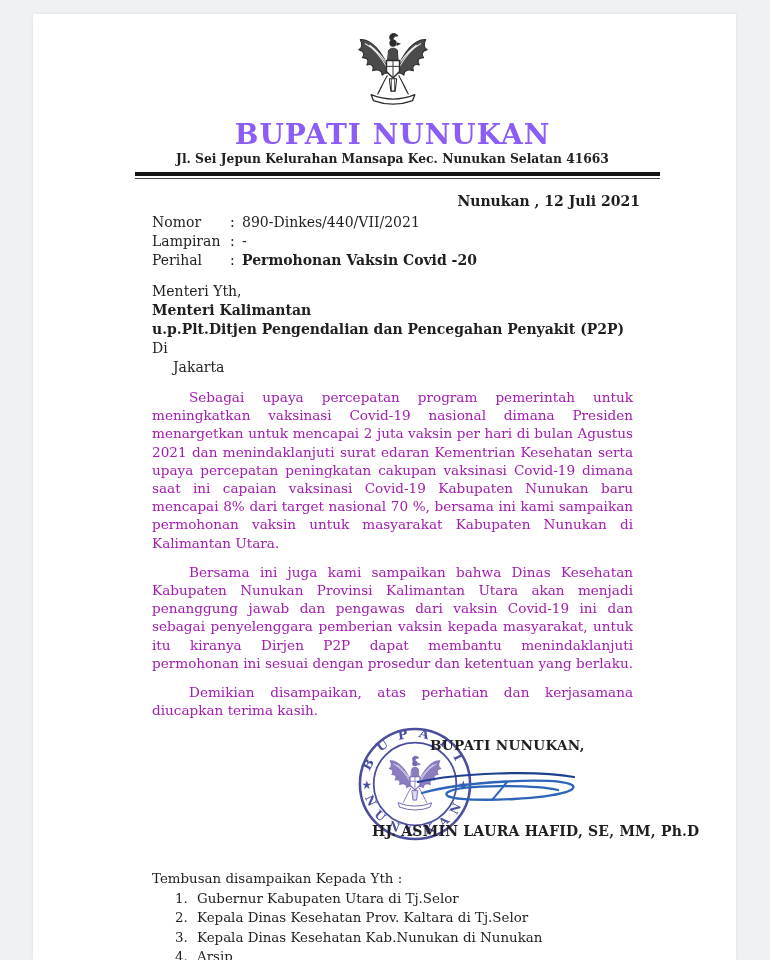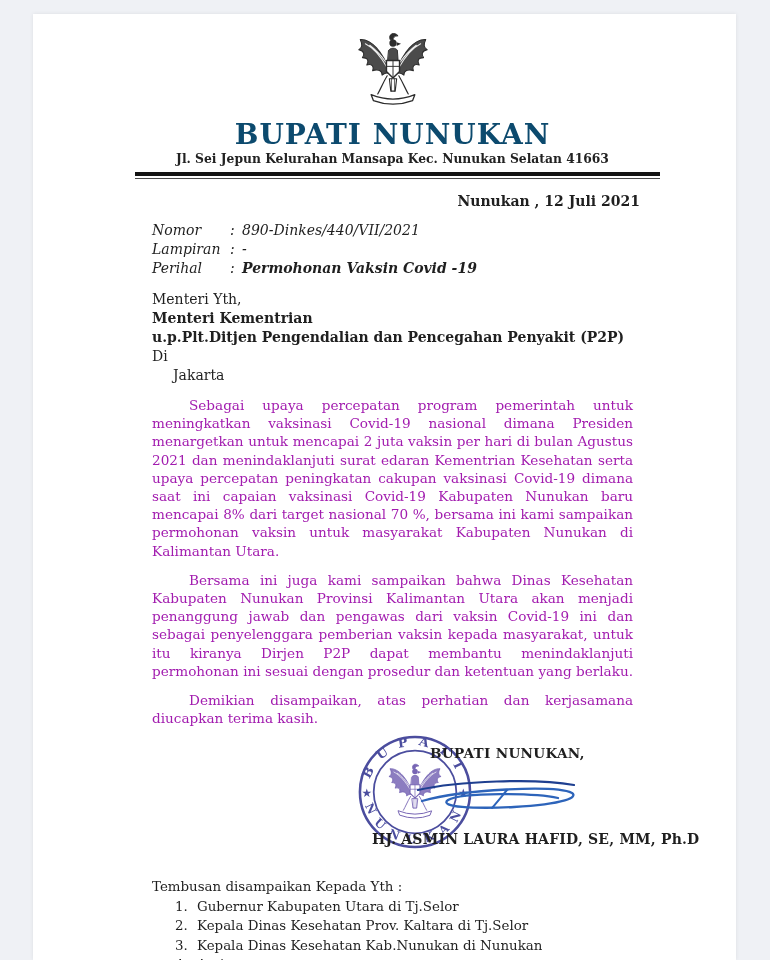--- a/index.html
+++ b/index.html
@@ -13,36 +13,36 @@
     position:absolute;left:33px;top:14px;width:703px;height:946px;
     background:#ffffff;
     box-shadow:0 0 4px rgba(0,0,0,0.08);
   }
   .content{margin:0 103px 0 119px;position:relative;}
   
   .emblem-wrap{text-align:center;padding-top:16px;}
   .emblem{width:84px;height:80px;color:#2c2c2c;}
   .office{
     text-align:center;font-size:28px;letter-spacing:1px;margin-top:6px;
-    font-weight:600;color:#0c4a6e;line-height:30px;
+    font-weight:600;color:#8b5cf6;line-height:30px;
   }
   .address{
     text-align:center;font-size:12.3px;font-weight:bold;color:#222;
     line-height:15px;margin-top:1px;
   }
   .rule{
     margin:6px 0 0 -17px;width:525px;height:2px;
     border-top:4px solid #141414;border-bottom:1px solid #4a4a4a;
   }
   
   .dateline{
     text-align:right;font-size:14px;font-weight:600;margin-top:13px;
     margin-right:-7px;line-height:19px;
   }
-  .meta{margin-top:10px;font-size:14px;line-height:19px;font-style:italic;}
+  .meta{margin-top:2px;font-size:14px;line-height:19px;}
   .meta-row{display:grid;grid-template-columns:78px 12px 1fr;}
   .meta-val.bold{font-weight:bold;}
   
   .recipient{margin-top:12px;font-size:14px;line-height:19px;}
   .recipient .bold{font-weight:bold;}
   .recipient .city{padding-left:21px;}
   
   .body-text{margin-top:6px;}
   .body-text p{
     margin:11px 0 0 0;font-size:13.6px;line-height:18.2px;
@@ -120,27 +120,27 @@
         <span class="meta-val">890-Dinkes/440/VII/2021</span>
       </div>
       <div class="meta-row">
         <span>Lampiran</span>
         <span>:</span>
         <span class="meta-val">-</span>
       </div>
       <div class="meta-row">
         <span>Perihal</span>
         <span>:</span>
-        <span class="meta-val bold">Permohonan Vaksin Covid -19</span>
+        <span class="meta-val bold">Permohonan Vaksin Covid -20</span>
       </div>
     </div>
 
     <div class="recipient">
       <div>Menteri Yth,</div>
-      <div class="bold">Menteri Kementrian</div>
+      <div class="bold">Menteri Kalimantan</div>
       <div class="bold">u.p.Plt.Ditjen Pengendalian dan Pencegahan Penyakit (P2P)</div>
       <div>Di</div>
       <div class="city">Jakarta</div>
     </div>
 
     <div class="body-text">
       <p>Sebagai upaya percepatan program pemerintah untuk meningkatkan vaksinasi Covid-19 nasional dimana Presiden menargetkan untuk mencapai 2 juta vaksin per hari di bulan Agustus 2021 dan menindaklanjuti surat edaran Kementrian Kesehatan serta upaya percepatan peningkatan cakupan vaksinasi Covid-19 dimana saat ini capaian vaksinasi Covid-19 Kabupaten Nunukan baru mencapai 8% dari target nasional 70 %, bersama ini kami sampaikan permohonan vaksin untuk masyarakat Kabupaten Nunukan di Kalimantan Utara.</p>
       <p>Bersama ini juga kami sampaikan bahwa Dinas Kesehatan Kabupaten Nunukan Provinsi Kalimantan Utara akan menjadi penanggung jawab dan pengawas dari vaksin Covid-19 ini dan sebagai penyelenggara pemberian vaksin kepada masyarakat, untuk itu kiranya Dirjen P2P dapat membantu menindaklanjuti permohonan ini sesuai dengan prosedur dan ketentuan yang berlaku.</p>
       <p>Demikian disampaikan, atas perhatian dan kerjasamana diucapkan terima kasih.</p>
     </div>

